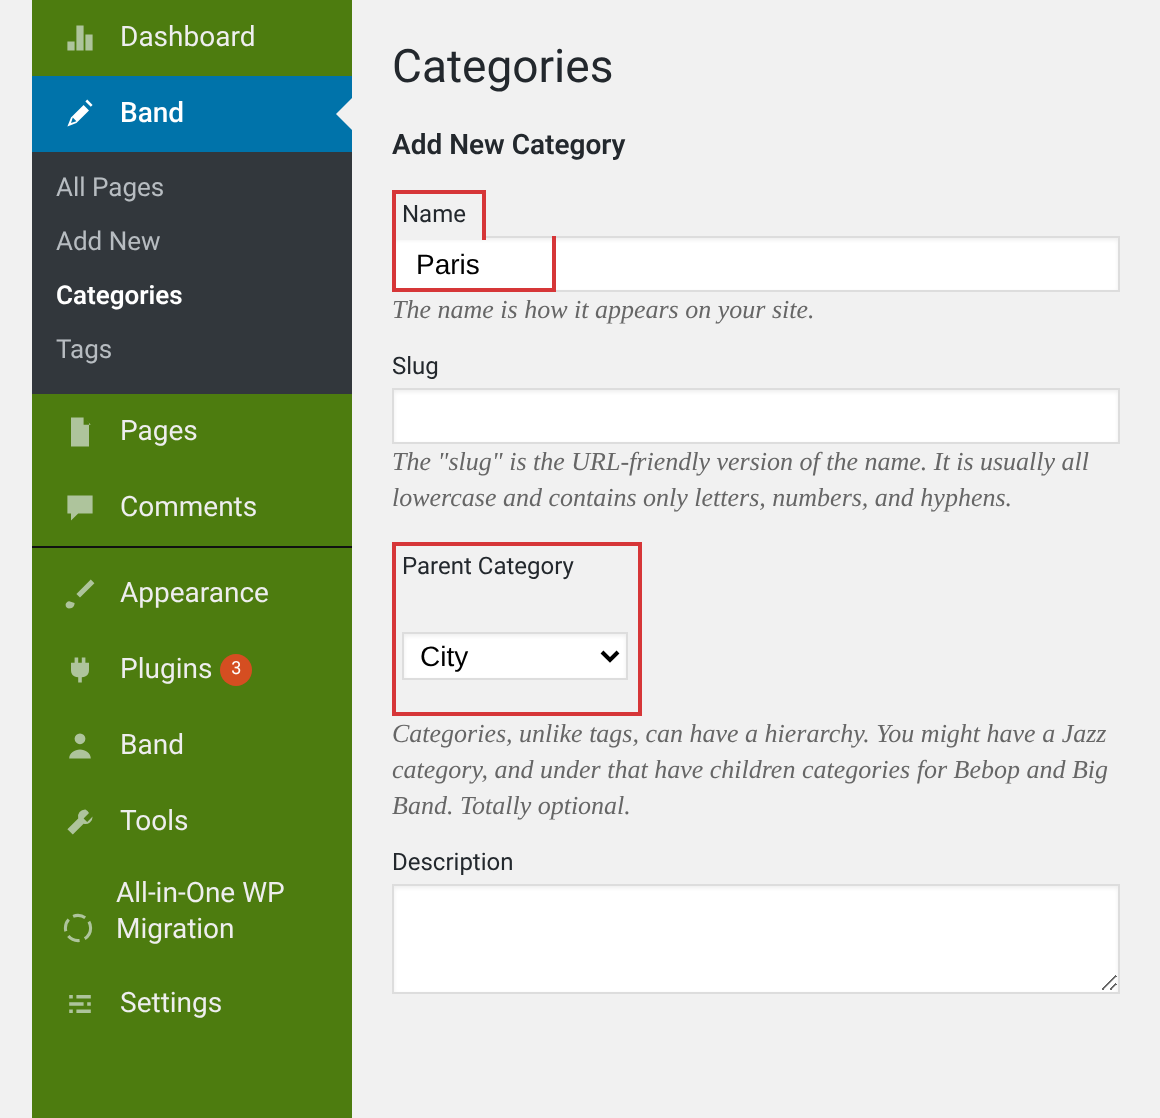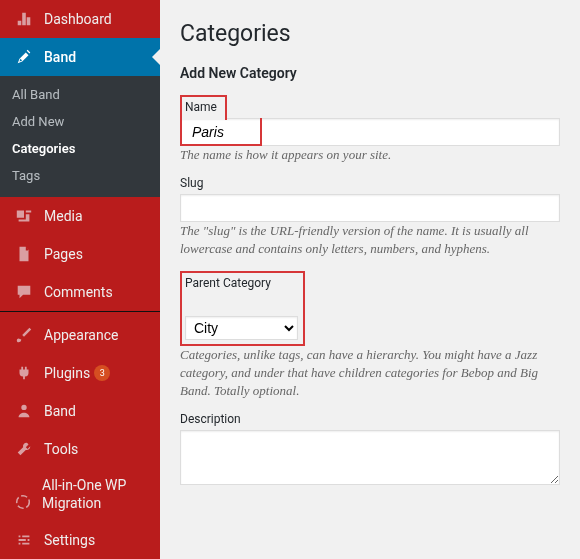--- a/index.html
+++ b/index.html
@@ -1,17 +1,17 @@
 <!DOCTYPE html>
 <html><head>
   <meta charset="utf-8">
   <style>
     * { box-sizing: border-box; margin: 0; padding: 0; }
     body { font-family: -apple-system, BlinkMacSystemFont, "Segoe UI", Roboto, Arial, sans-serif; font-size: 13px; color: #444; background: #f1f1f1; width: 580px; height: 559px; overflow: hidden; display: flex; }
-    .sidebar { width: 160px; background: #b91c1c; color: #eee; flex-shrink: 0; height: 100%; overflow: hidden; }
+    .sidebar { width: 160px; background: #4d7c0f; color: #eee; flex-shrink: 0; height: 100%; overflow: hidden; margin-left: 16px; }
     .menu-item { display: flex; align-items: center; padding: 9px 10px 9px 14px; color: #eee; font-size: 14px; cursor: pointer; position: relative; }
     .menu-item.active { background: #0073aa; color: #fff; font-weight: 500; }
     .menu-item.active::after { content: ""; position: absolute; right: 0; top: 50%; transform: translateY(-50%); border: 8px solid transparent; border-right-color: #f1f1f1; }
     .menu-item .icon { width: 20px; height: 20px; margin-right: 10px; display: flex; align-items: center; justify-content: center; color: rgba(240,245,250,0.6); fill: currentColor; }
     .menu-item.active .icon { color: #fff; }
     .submenu { background: #32373c; padding: 5px 0 8px 0; }
     .submenu-item { padding: 6px 12px; color: rgba(240,245,250,0.7); font-size: 13px; cursor: pointer; }
     .submenu-item.current { color: #fff; font-weight: 600; }
     .sep { height: 5px; background: transparent; border-top: 1px solid #111; margin: 0; }
     .badge { display: inline-block; background: #d54e21; color: #fff; border-radius: 9px; font-size: 9px; line-height: 16px; min-width: 16px; text-align: center; padding: 0 4px; margin-left: 4px; }
@@ -21,21 +21,21 @@
     .form-field { margin-bottom: 12px; }
     .form-field label { display: block; color: #23282d; margin-bottom: 4px; font-size: 12px; }
     .form-field input[type="text"], .form-field select, .form-field textarea { width: 100%; padding: 5px 8px; border: 1px solid #ddd; background: #fff; font-size: 14px; box-shadow: inset 0 1px 2px rgba(0,0,0,0.07); }
     .form-field textarea { height: 55px; resize: both; }
     .form-field select { height: 28px; }
     .description { font-style: italic; color: #666; font-size: 13px; line-height: 1.4; margin-top: 0; font-family: Liberation Serif, serif; }
     .name-group { width: 100%; }
     .name-group .highlight-label { border: 2px solid #d63638; border-bottom: none; display: inline-block; padding: 3px 8px 2px 3px; background: #f1f1f1; position: relative; top: 2px; z-index: 2; }
     .name-group .partial-box { position: relative; }
     .name-group .partial-box .red-left { border: 2px solid #d63638; border-top: none; position: absolute; left: 0; top: 0; height: 100%; width: 82px; pointer-events: none; }
-    .parent-group .highlight { border: 2px solid #d63638; padding: 3px 4px 4px 3px; display: inline-block; width: 125px; }
+    .parent-group .highlight { border: 2px solid #d63638; padding: 3px 4px 16px 3px; display: inline-block; width: 125px; }
     .parent-group .highlight label { margin-bottom: 3px; }
     .parent-group .highlight select { width: 113px; padding: 2px 4px; height: 24px; font-size:14px;margin-top:23px;}
   </style>
 </head>
 <body>
 
 <div class="sidebar">
   <div class="menu-item">
     <span class="icon">
         <svg viewBox="0 0 20 20" width="18" height="18">
@@ -46,32 +46,24 @@
   </div>
   <div class="menu-item active">
     <span class="icon">
         <svg viewBox="0 0 20 20" width="18" height="18">
           <path d="M14 2l-1 1 3 3 1-1-3-3zM3 17l5-2 7-7-3-3-7 7-2 5zm2-2l1-3 2 2-3 1z"></path>
         </svg>
       </span>
     <span>Band</span>
   </div>
   <div class="submenu">
-    <div class="submenu-item">All Band</div>
+    <div class="submenu-item">All Pages</div>
     <div class="submenu-item">Add New</div>
     <div class="submenu-item current">Categories</div>
     <div class="submenu-item">Tags</div>
-  </div>
-  <div class="menu-item">
-    <span class="icon">
-        <svg viewBox="0 0 20 20" width="18" height="18">
-          <path d="M2 4h8v8H2V4zm2 10h8v2H4v-2zm8-6h4v8h-4V8zm0-4h6v2h-6V4z"></path>
-        </svg>
-      </span>
-    <span>Media</span>
   </div>
   <div class="menu-item">
     <span class="icon">
         <svg viewBox="0 0 20 20" width="18" height="18">
           <path d="M5 2h7l3 3v13H5V2zm7 0v4h4l-4-4z"></path>
         </svg>
       </span>
     <span>Pages</span>
   </div>
   <div class="menu-item">
@@ -134,21 +126,21 @@
   </div>
 </div>
 
 <div class="content">
   <h1>Categories</h1>
   <h2>Add New Category</h2>
 
   <div class="form-field name-group">
     <div class="highlight-label"><label>Name</label></div>
     <div class="partial-box">
-      <input type="text" style="padding-left: 11px; font-style: italic;" value="Paris">
+      <input type="text" style="padding-left: 11px;" value="Paris">
       <div class="red-left"></div>
     </div>
     <p class="description">The name is how it appears on your site.</p>
   </div>
 
   <div class="form-field">
     <label>Slug</label>
     <input type="text" value="" style="">
     <p class="description">The "slug" is the URL-friendly version of the name. It is usually all lowercase and contains only letters, numbers, and hyphens.</p>
   </div>

